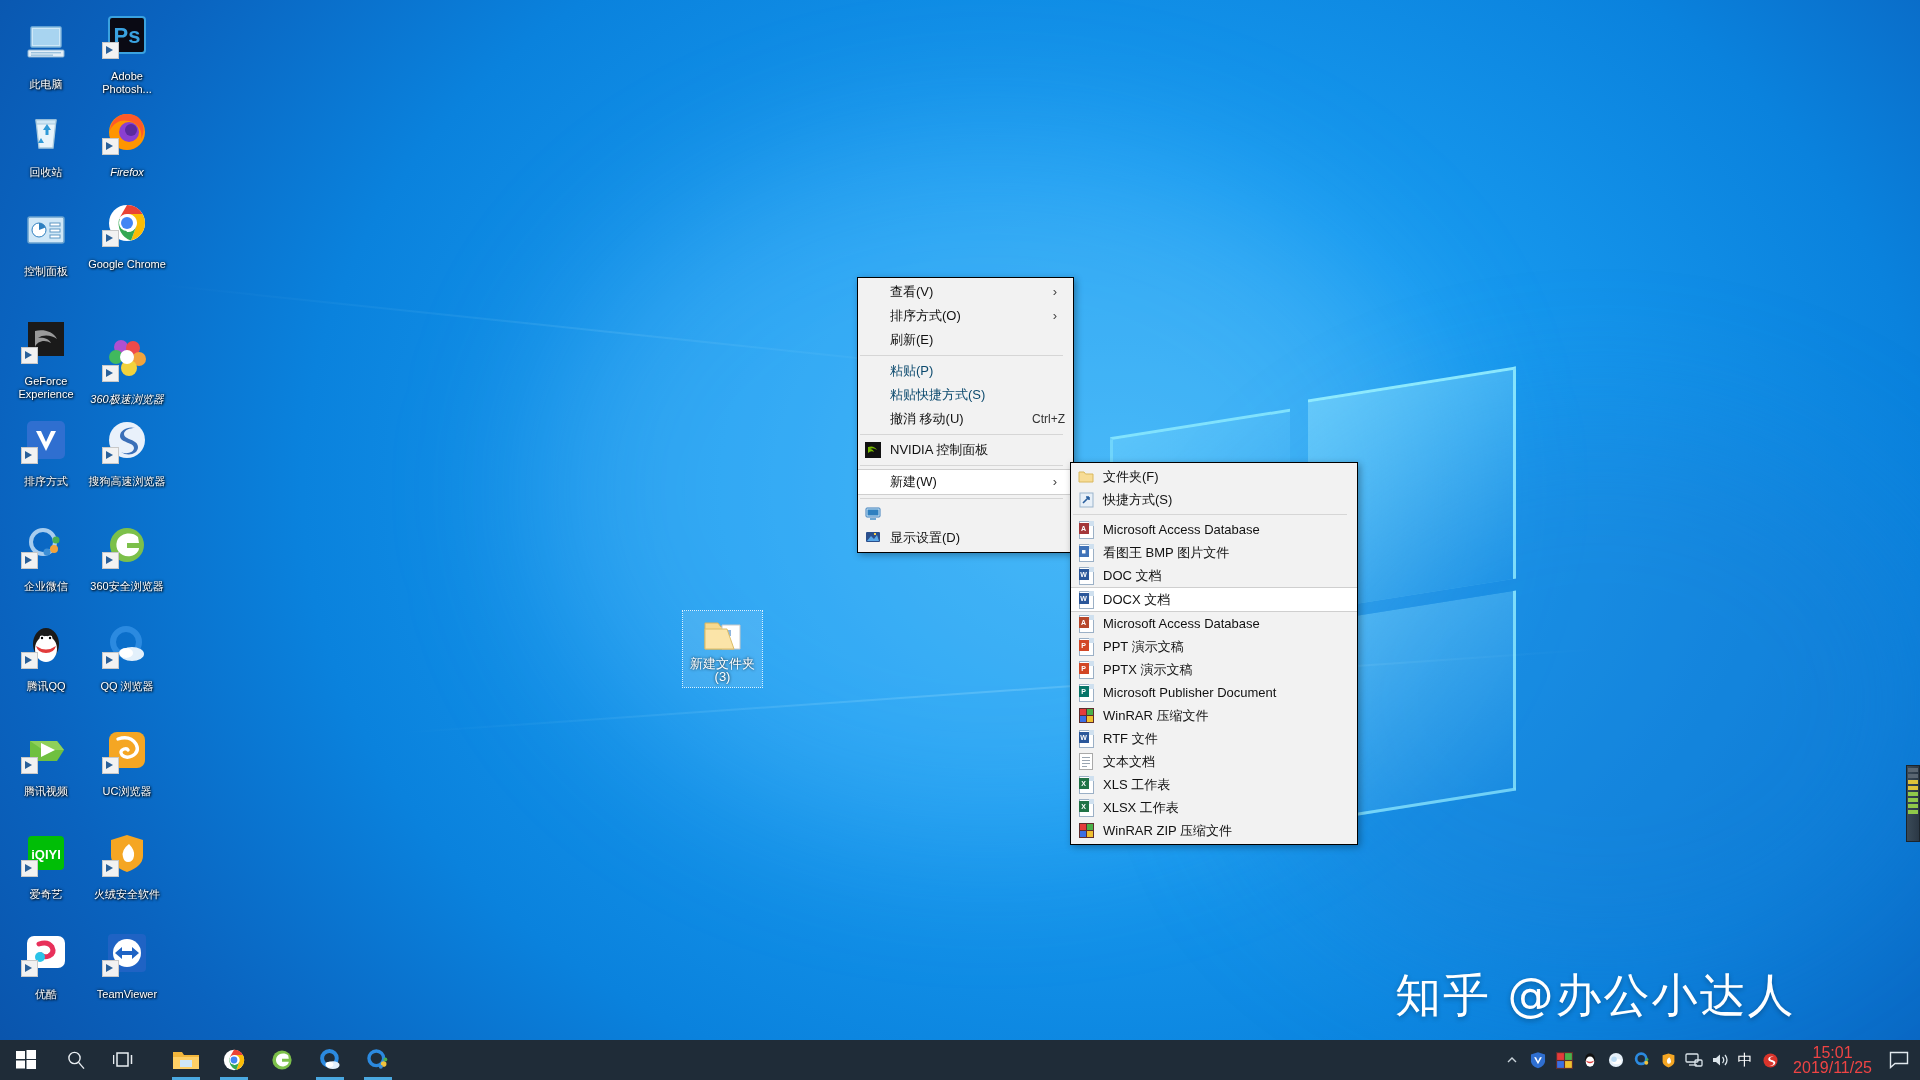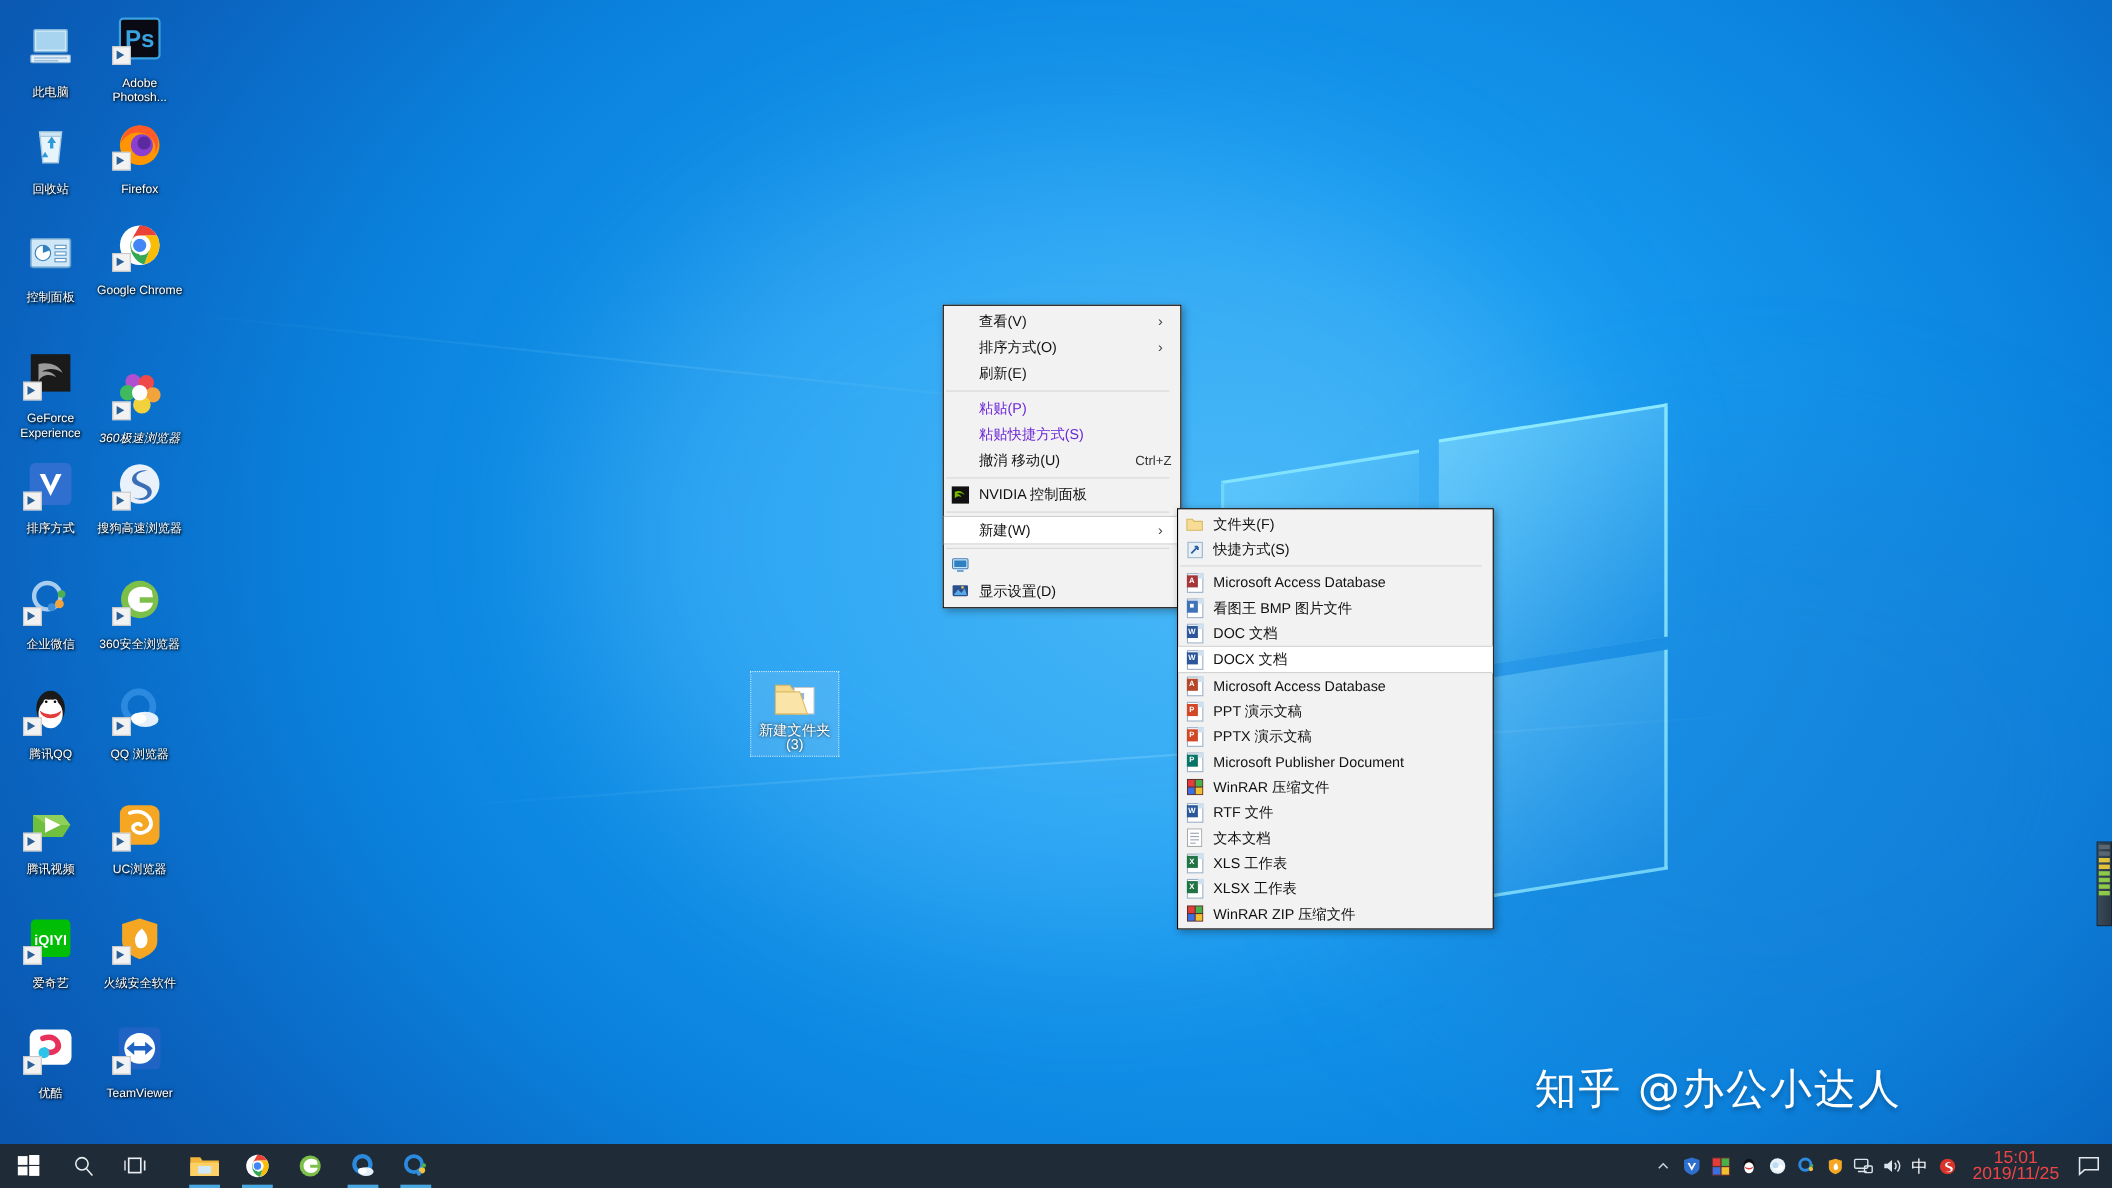--- a/index.html
+++ b/index.html
@@ -58,21 +58,21 @@
 
   
   .ctxmenu{position:absolute;background:#f2f2f2;border:1px solid #000000;
     box-shadow:2px 2px 7px rgba(0,0,0,.32);font-size:13px;color:#111;padding:2px 0;}
   .mi{height:24px;line-height:24px;display:flex;align-items:center;
     padding:0 8px 0 0;white-space:nowrap;position:relative;}
   .mi .micon{width:30px;height:24px;flex:0 0 30px;display:flex;align-items:center;justify-content:center;}
   .mi .mtext{flex:1 1 auto;padding-left:2px;}
   .mi .maccel{color:#333;font-size:12px;padding-left:26px;}
   .mi .marrow{flex:0 0 20px;text-align:center;color:#444;font-size:13px;}
-  .mi.disabled .mtext{color:#6d28d9;}
+  .mi.disabled .mtext{color:#0c4a6e;}
   .mi.hl{background:#fff;border-top:1px solid #cfcfcf;border-bottom:1px solid #cfcfcf;}
   .msep{height:1px;background:#d6d6d6;margin:3px 10px 3px 2px;}
 
   #menu-main{left:857px;top:277px;width:215px;}
   #menu-new{left:1070px;top:462px;width:286px;}
   #menu-new .mi{height:23px;line-height:23px;}
 
   
   .fico{width:15px;height:18px;position:relative;display:block;}
   .fico .pg{position:absolute;inset:0;background:#fff;border:1px solid #9bb0c6;}
@@ -85,21 +85,21 @@
     background:#1f2c38;display:flex;align-items:center;}
   #tb-left{display:flex;align-items:center;height:40px;}
   .tbtn{width:48px;height:40px;display:flex;align-items:center;justify-content:center;position:relative;}
   .tbtn .ind{position:absolute;bottom:0;left:10px;right:10px;height:3px;background:#4aa8e0;}
   #tb-right{margin-left:auto;display:flex;align-items:center;height:40px;padding-right:4px;}
   .tray{width:26px;height:40px;display:flex;align-items:center;justify-content:center;}
   #clock{color:#ef4444;font-size:16px;line-height:15px;text-align:center;padding:0 10px;}
   #notifbtn{width:34px;height:40px;display:flex;align-items:center;justify-content:center;}
 
   
-  #watermark{position:absolute;left:1395px;top:965px;font-size:38px;color:#fff;
+  #watermark{position:absolute;left:1395px;top:965px;font-size:46px;color:#fff;
     letter-spacing:2px;text-shadow:0 2px 5px rgba(0,0,0,.28);
     font-family:"DejaVu Sans",sans-serif;white-space:nowrap;}
   
   #edge-widget{position:absolute;right:0;top:765px;width:12px;height:75px;
     background:linear-gradient(90deg,#3a4a58,#2b3845);border:1px solid #1b242c;}
   #edge-widget .bar{height:4px;margin:2px 1px;background:#8fc94a;}
   #edge-widget .bar.y{background:#e0c33a;}
   #edge-widget .bar.d{background:#5a6671;}
 </style>
 </head>
@@ -147,21 +147,21 @@
     <div class="glyph">
       <svg width="46" height="46" viewBox="0 0 46 46">
           <path d="M13 12 L33 12 L30 40 L16 40 Z" fill="#e8f4fb" stroke="#a7c9de" stroke-width="1.3"></path>
           <path d="M13 12 L33 12 L32.5 16 L13.5 16 Z" fill="#cfe7f5" stroke="#a7c9de"></path>
           <path d="M20 22 l4 -6 l4 6 l-2.5 0 l0 5 l-3 0 l0 -5 z" fill="#2f9ad8"></path>
           <path d="M18 30 l-3 5 l6 0 z" fill="#2f9ad8"></path>
         </svg>
     </div>
     <div class="lbl">回收站</div>
   </div>
-  <div class="dicon" style="left:88px;top:96px;">
+  <div class="dicon" style="left:88px;top:96px;font-style:italic;">
     <div class="glyph">
       <svg width="46" height="46" viewBox="0 0 46 46">
           <circle cx="23" cy="24" r="18" fill="#ff9500"></circle>
           <path d="M23 6 C14 6 7 13 6 22 C10 14 18 11 25 13 C34 15 39 23 37 31 C41 25 41 15 34 9 C31 7 27 6 23 6Z" fill="#ff5a28"></path>
           <circle cx="25" cy="24" r="10" fill="#8a3fd1"></circle>
           <circle cx="27" cy="22" r="6" fill="#5b2a9e"></circle>
         </svg>
       <span class="shortcut-arrow"></span>
     </div>
     <div class="lbl">Firefox</div>

